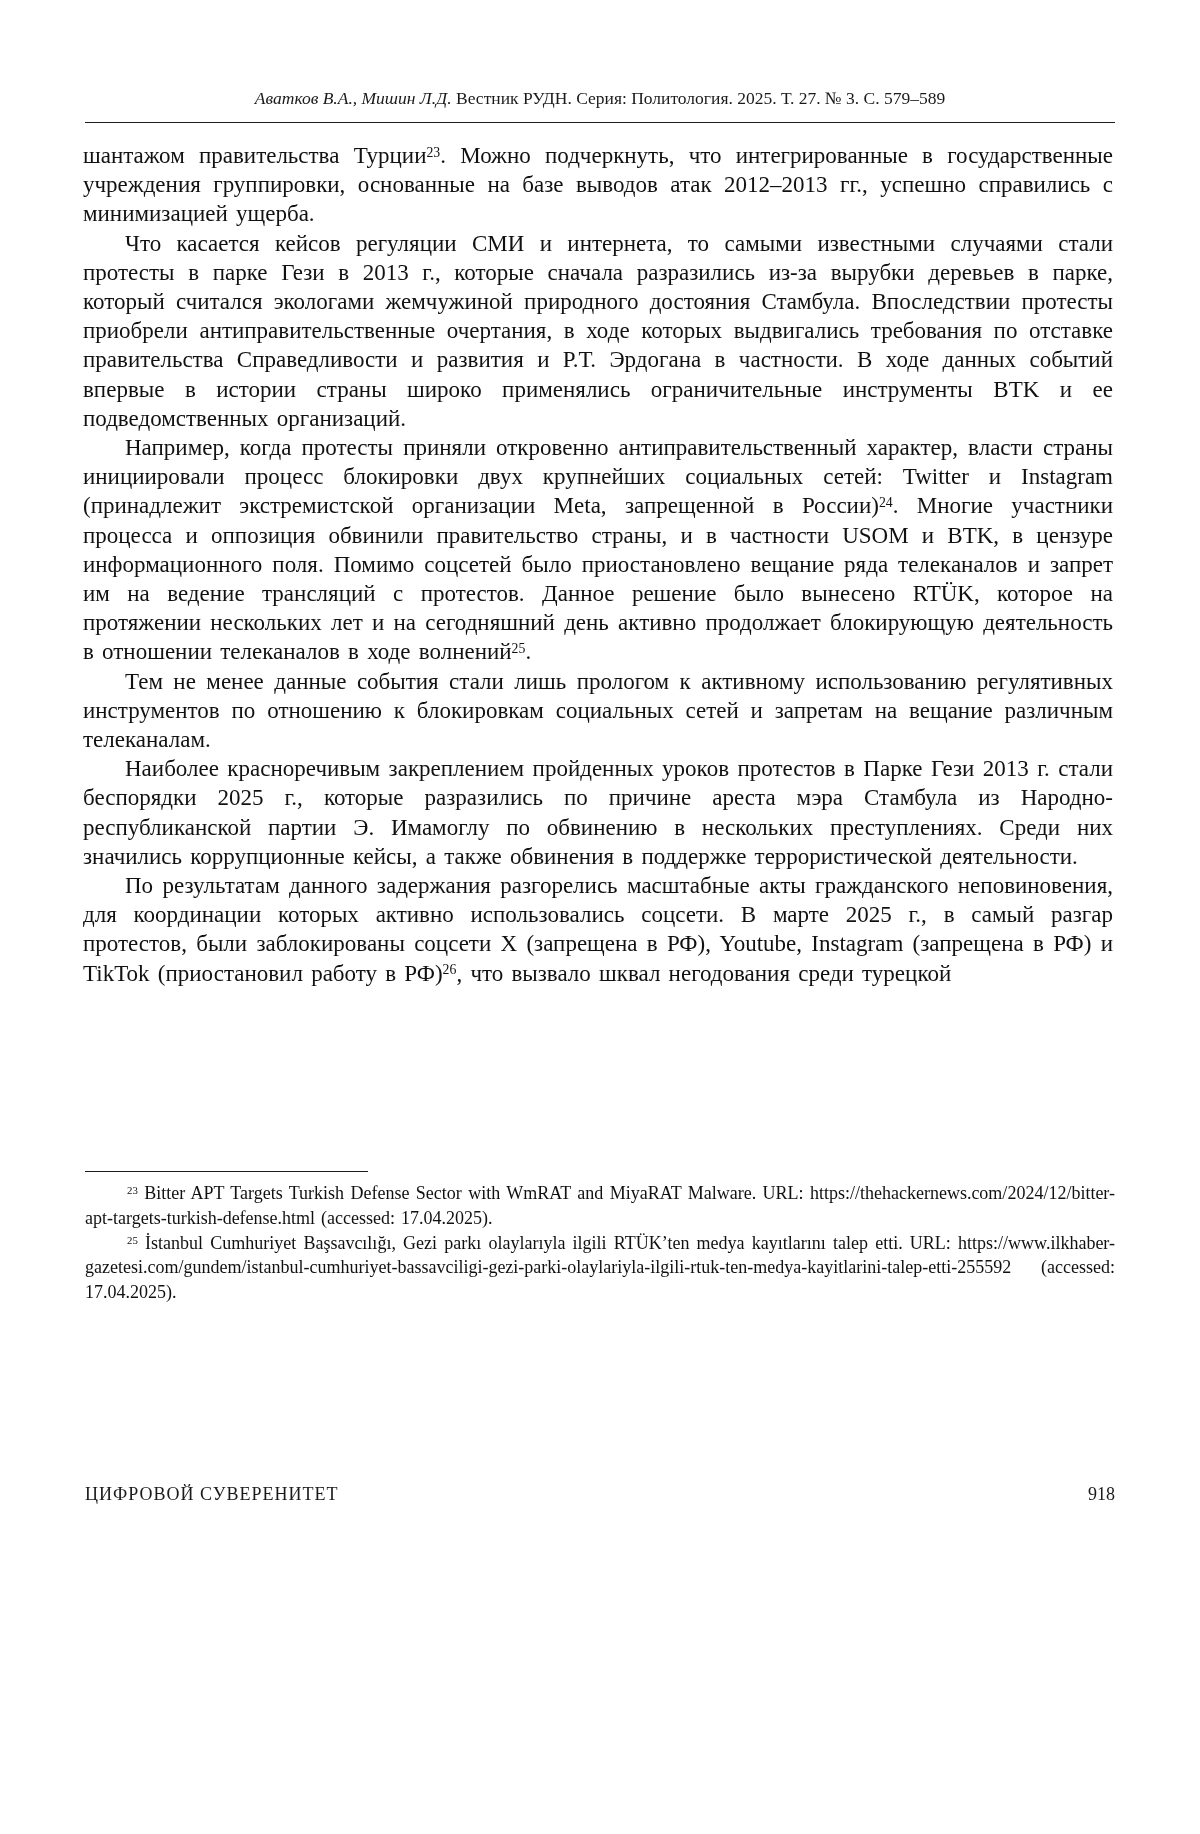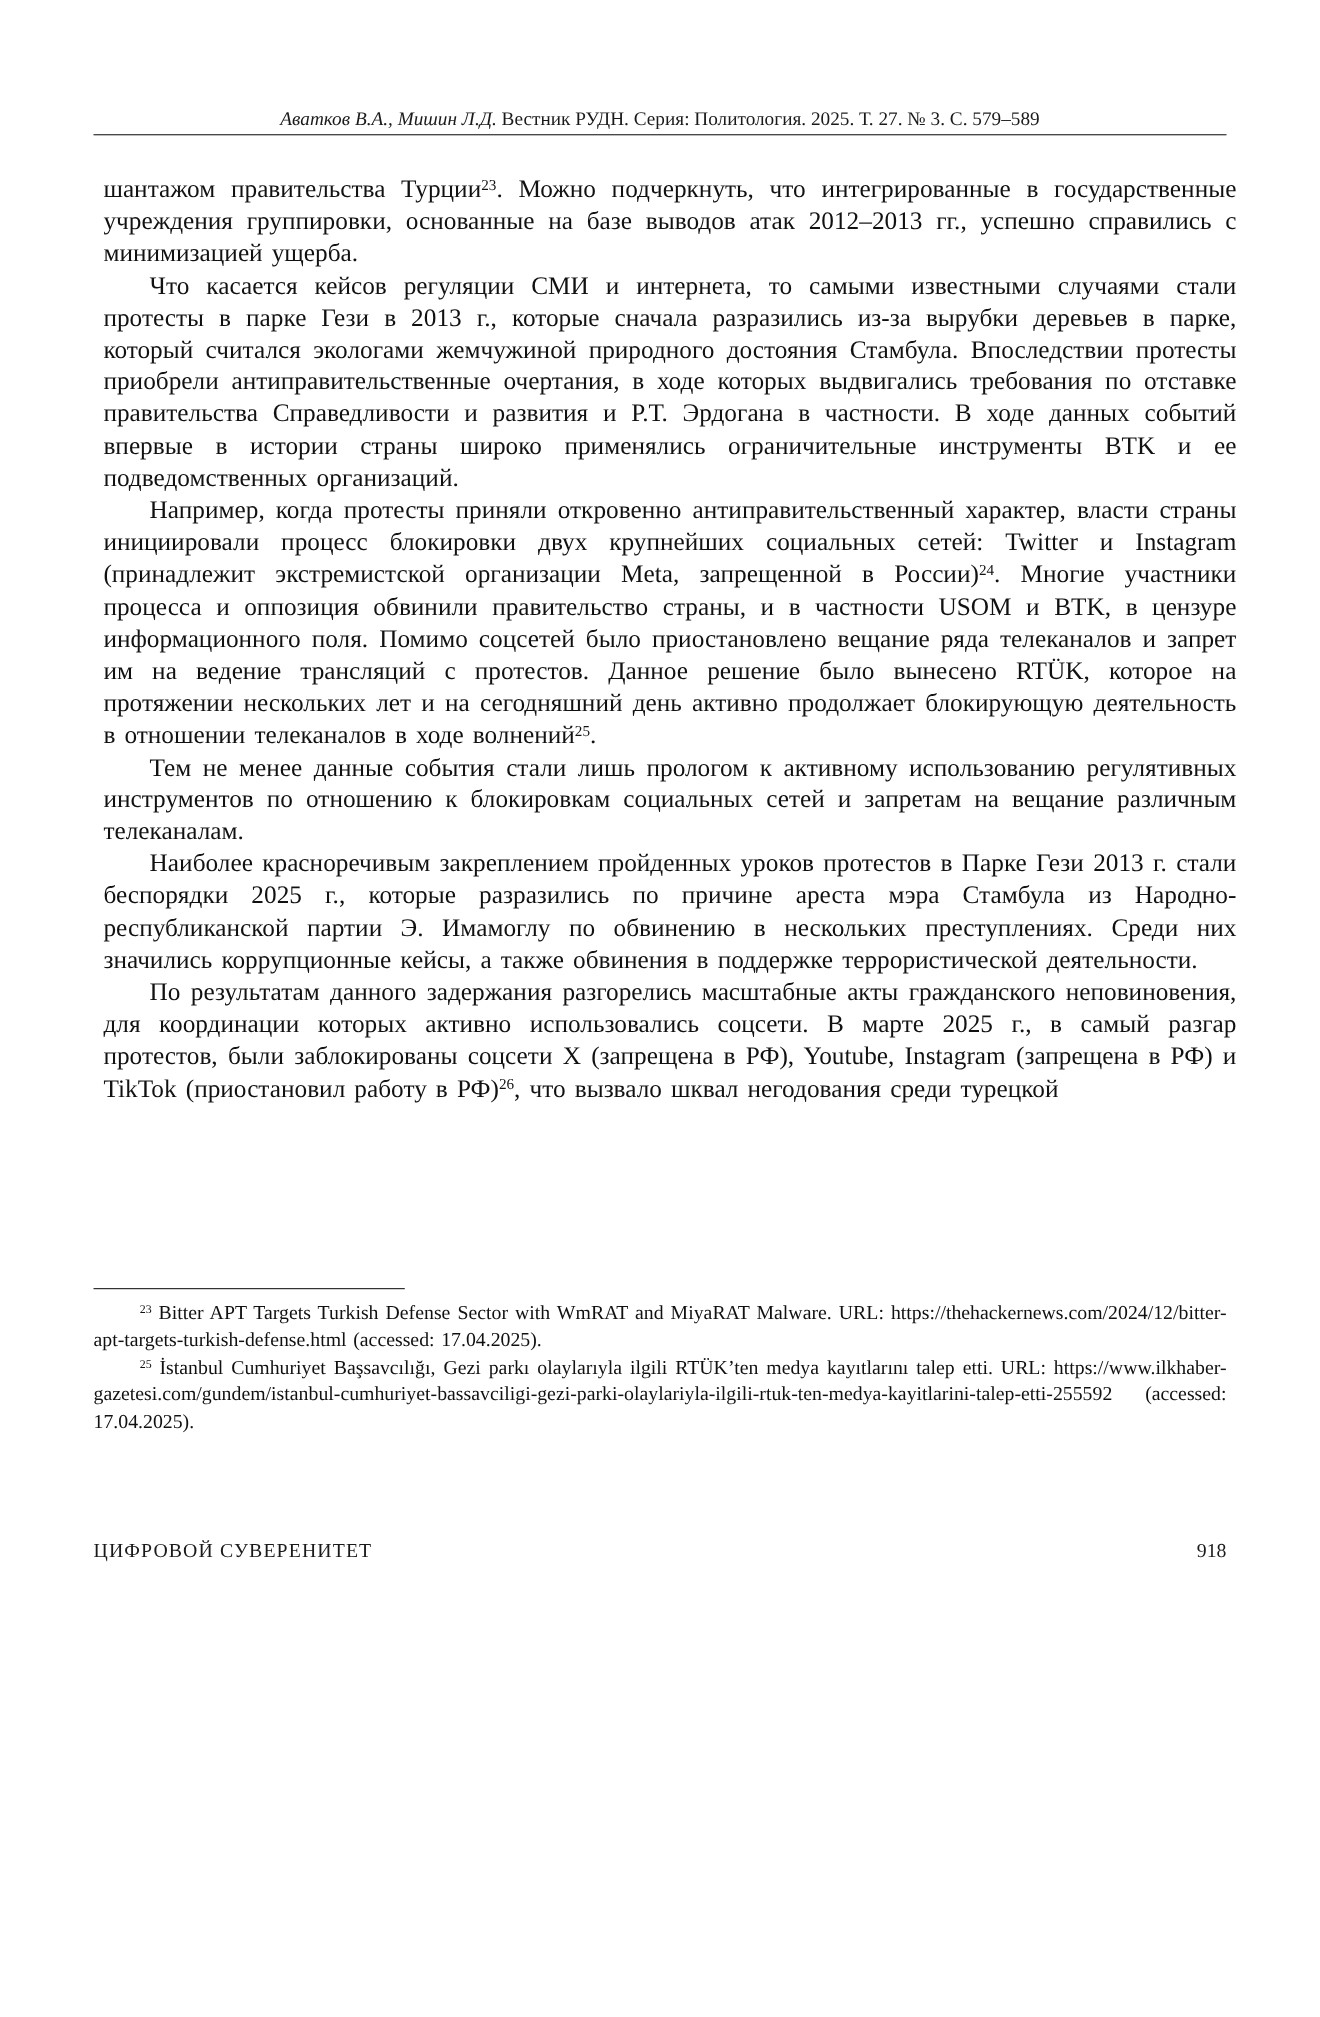--- a/index.html
+++ b/index.html
@@ -7,45 +7,44 @@
     position: relative;
     width: 1200px;
     height: 1834px;
     background: #ffffff;
     color: #111111;
     font-family: "Liberation Serif", serif;
     overflow: hidden;
   }
   .running-head {
     position: absolute;
-    top: 98px;
+    top: 88px;
     left: 85px;
     width: 1030px;
     text-align: center;
     font-size: 17.5px;
     color: #1a1a1a;
     white-space: nowrap;
   }
   .header-rule {
     position: absolute;
     top: 122px;
     left: 85px;
     width: 1030px;
     border-top: 1.6px solid #1d1d1d;
   }
   .body-text {
     position: absolute;
     top: 141px;
-    left: 94px;
+    left: 83px;
     width: 1030px;
     font-size: 23px;
     line-height: 29.2px;
     text-align: justify;
     word-spacing: 2.5px;
-    margin-top: 16px;
   }
   .para { margin: 0; text-indent: 42px; }
   .para.no-indent { text-indent: 0; }
   sup {
     font-size: 0.6em;
     vertical-align: baseline;
     position: relative;
     top: -0.45em;
     line-height: 0;
   }
@@ -62,21 +61,21 @@
     left: 85px;
     width: 1030px;
     font-size: 18px;
     line-height: 24.8px;
     text-align: justify;
     word-spacing: 1.5px;
   }
   .footnote { margin: 0; text-indent: 42px; }
   .page-footer {
     position: absolute;
-    top: 1399px;
+    top: 1484px;
     left: 85px;
     width: 1030px;
     display: flex;
     justify-content: space-between;
     align-items: baseline;
     font-size: 18px;
     color: #1a1a1a;
   }
   .footer-left { letter-spacing: 1px; }
 </style>

